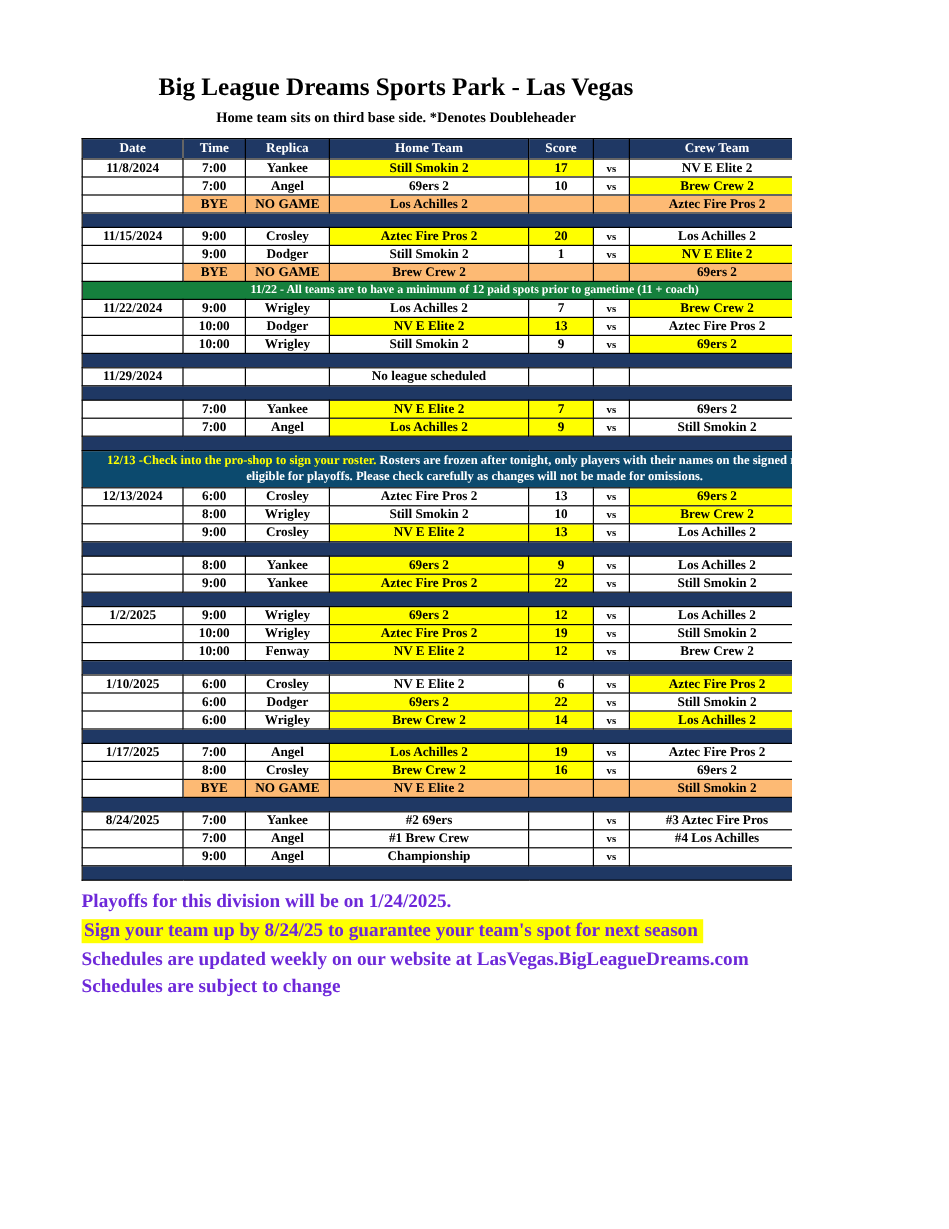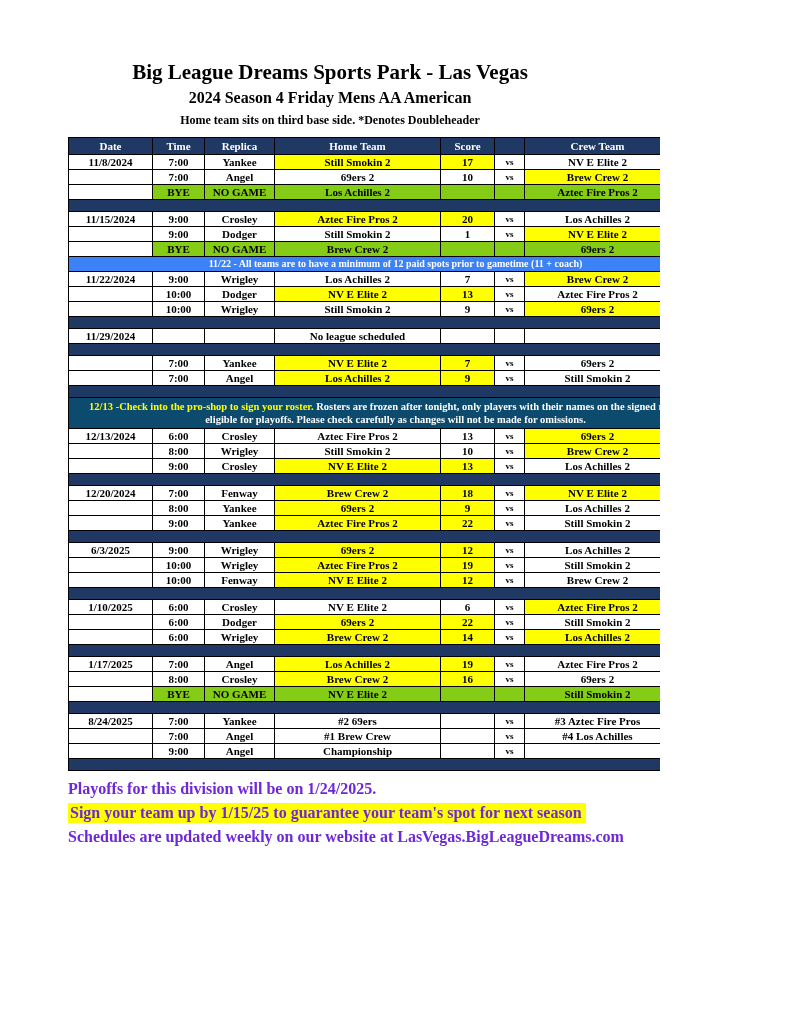--- a/index.html
+++ b/index.html
@@ -18,43 +18,42 @@
     width:654px; margin:9px 0 0 68px;
   }
   .sched th, .sched td {
     border:1px solid #000; font-size:11px; font-weight:bold;
     text-align:center; padding:0 2px; height:14px; line-height:14px;
     overflow:hidden; white-space:nowrap; color:#000;
   }
   .sched th { background:#1f3864; color:#ffffff; height:16px; line-height:16px; }
   tr.sep td   { background:#1f3864; height:12px; }
   tr.note-row td {
-    background:#3b82f6; color:#ffffff; font-size:10px; height:14px; line-height:14px;
+    background:#15803d; color:#ffffff; font-size:10px; height:14px; line-height:14px;
   }
   tr.alert-row td {
     background:#0c4a6e; font-size:10.5px; height:auto;
     line-height:13px; padding:2px 6px; white-space:normal;text-align:center;
   }
   .alert-lead { color:#ffff00; font-weight:bold; }
   .alert-rest { color:#ffffff; font-weight:bold; }
   td.win  { background:#ffff00; }
-  td.bye  { background:#84cc16; }
+  td.bye  { background:#fdba74; }
   td.vs   { font-size:9px; }
 
   .footer { margin:9px 0 0 68px; font-size:16px; font-weight:bold; color:#6d28d9; }
   .footer .line { margin-bottom:5px; }
   .footer .hl span { background:#ffff00; display:inline-block; padding:1px 4px 1px 2px; }
 </style>
 </head>
 <body>
 
 <div class="page">
   <div class="header">
     <div class="title">Big League Dreams Sports Park - Las Vegas</div>
-    <div class="subtitle">2024 Season 4 Friday Mens AA American</div>
     <div class="topnote">Home team sits on third base side.  *Denotes Doubleheader</div>
   </div>
 
   <table class="sched">
     <colgroup>
       <col style="width:84px">
         <col style="width:52px">
         <col style="width:70px">
       <col style="width:166px">
         <col style="width:54px">
@@ -240,30 +239,20 @@
           <td class="win">NV E Elite 2</td>
           <td class="win">13</td>
           <td class="vs">vs</td>
           <td>Los Achilles 2</td>
           <td>3</td>
         </tr>
         <tr class="sep">
           <td colspan="8"></td>
         </tr>
         <tr>
-          <td>12/20/2024</td>
-          <td>7:00</td>
-          <td>Fenway</td>
-          <td class="win">Brew Crew 2</td>
-          <td class="win">18</td>
-          <td class="vs">vs</td>
-          <td class="win">NV E Elite 2</td>
-          <td class="win">18</td>
-        </tr>
-        <tr>
           <td></td>
           <td>8:00</td>
           <td>Yankee</td>
           <td class="win">69ers 2</td>
           <td class="win">9</td>
           <td class="vs">vs</td>
           <td>Los Achilles 2</td>
           <td>7</td>
         </tr>
         <tr>
@@ -273,21 +262,21 @@
           <td class="win">Aztec Fire Pros 2</td>
           <td class="win">22</td>
           <td class="vs">vs</td>
           <td>Still Smokin 2</td>
           <td>19</td>
         </tr>
         <tr class="sep">
           <td colspan="8"></td>
         </tr>
         <tr>
-          <td>6/3/2025</td>
+          <td>1/2/2025</td>
           <td>9:00</td>
           <td>Wrigley</td>
           <td class="win">69ers 2</td>
           <td class="win">12</td>
           <td class="vs">vs</td>
           <td>Los Achilles 2</td>
           <td>5</td>
         </tr>
         <tr>
           <td></td>
@@ -409,16 +398,17 @@
           <td></td>
         </tr>
         <tr class="sep">
           <td colspan="8"></td>
         </tr>
       </tbody>
   </table>
 
   <div class="footer" id="footer">
       <div class="line"><span>Playoffs for this division will be on 1/24/2025.</span></div>
-      <div class="line hl"><span>Sign your team up by 1/15/25 to guarantee your team's spot for next season</span></div>
+      <div class="line hl"><span>Sign your team up by 8/24/25 to guarantee your team's spot for next season</span></div>
       <div class="line"><span>Schedules are updated weekly on our website at LasVegas.BigLeagueDreams.com</span></div>
+      <div class="line"><span>Schedules are subject to change</span></div>
     </div>
 </div>
 
 </body></html>

